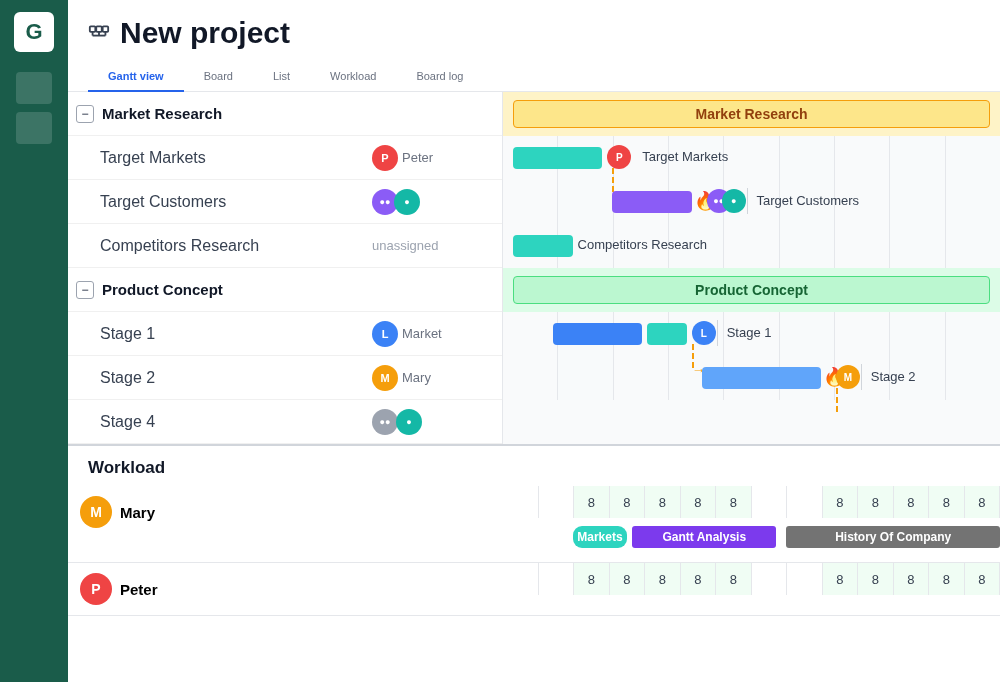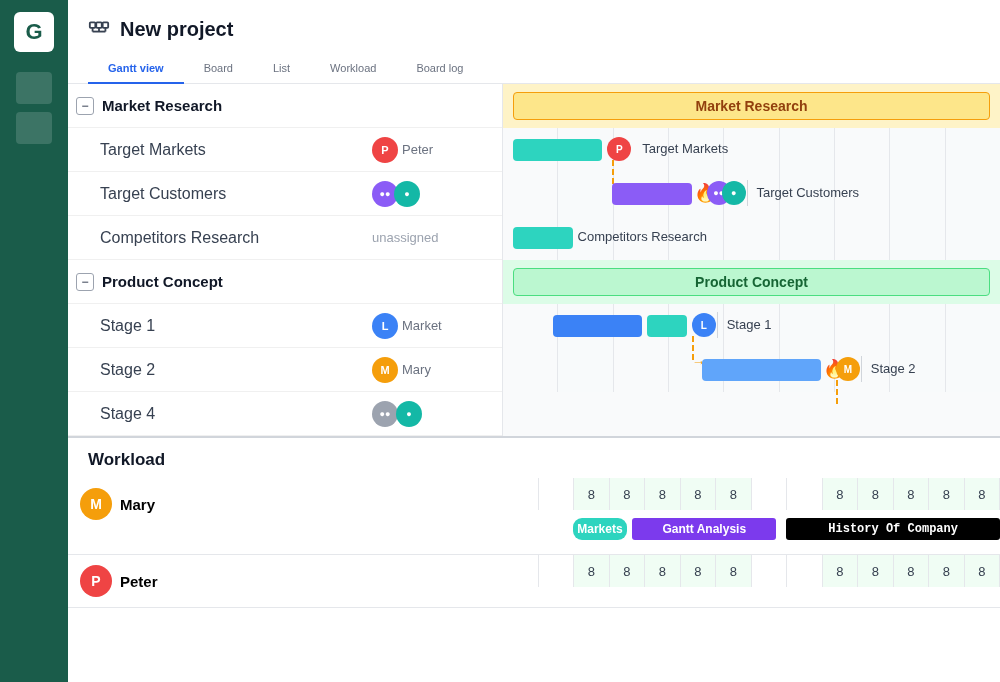--- a/index.html
+++ b/index.html
@@ -10,21 +10,21 @@
     .sidebar { width: 68px; background: #1a5c4a; display: flex; flex-direction: column; align-items: center; padding-top: 12px; flex-shrink: 0; }
     .sidebar-logo { width: 40px; height: 40px; background: #fff; border-radius: 6px; display: flex; align-items: center; justify-content: center; margin-bottom: 20px; }
     .sidebar-logo-g { font-size: 22px; font-weight: 900; color: #1a5c4a; }
     .sidebar-item-box { width: 36px; height: 32px; background: rgba(255,255,255,0.15); border-radius: 4px; margin-bottom: 8px; }
 
     .main { flex: 1; display: flex; flex-direction: column; overflow: hidden; }
 
     .header { padding: 16px 20px 0; border-bottom: 1px solid #e5e7eb; }
     .header-top { display: flex; align-items: center; gap: 10px; margin-bottom: 12px; }
     .header-icon { color: #374151; }
-    .header-title { font-size: 20px; font-weight: 700; color: #111827; }
+    .header-title { font-size: 30px; font-weight: 700; color: #111827; }
     .nav-tabs { display: flex; gap: 0; }
     .nav-tab { padding: 8px 20px; font-size: 11px; cursor: pointer; color: #6b7280; border-bottom: 2px solid transparent; margin-bottom: -1px; }
     .nav-tab.active { color: #2563eb; border-bottom: 2px solid #2563eb; font-weight: 600; }
 
     .content { flex: 1; display: flex; flex-direction: column; overflow: hidden; }
 
     
     .gantt-section { display: flex; flex: 0 0 auto; border-bottom: 2px solid #d1d5db; }
     .gantt-left { width: 435px; flex-shrink: 0; border-right: 1px solid #e5e7eb; }
     .gantt-right { flex: 1; overflow: hidden; position: relative; background: #f9fafb; }
@@ -66,21 +66,21 @@
     .workload-right { flex: 1; position: relative; }
 
     .workload-numbers { display: flex; height: 32px; }
     .workload-cell { flex: 1; display: flex; align-items: center; justify-content: center; font-size: 13px; color: #374151; border-right: 1px solid #e5e7eb; background: #f0fdf4; }
     .workload-cell.empty { background: #fff; }
 
     .workload-bars { position: relative; height: 44px; }
     .wb { position: absolute; height: 22px; top: 8px; border-radius: 3px; display: flex; align-items: center; justify-content: center; font-size: 12px; font-weight: 600; color: #fff; white-space: nowrap; overflow: hidden; }
     .wb-teal { background: #2dd4bf; }
     .wb-purple { background: #7c3aed; }
-    .wb-blue { background: #000000; font-family: Liberation Mono, monospace; }
+    .wb-blue { background: #737373; }
   </style>
 </head>
 <body>
 
 <div class="app-layout">
 
   <div class="sidebar">
     <div class="sidebar-logo">
       <span class="sidebar-logo-g">G</span>
     </div>

